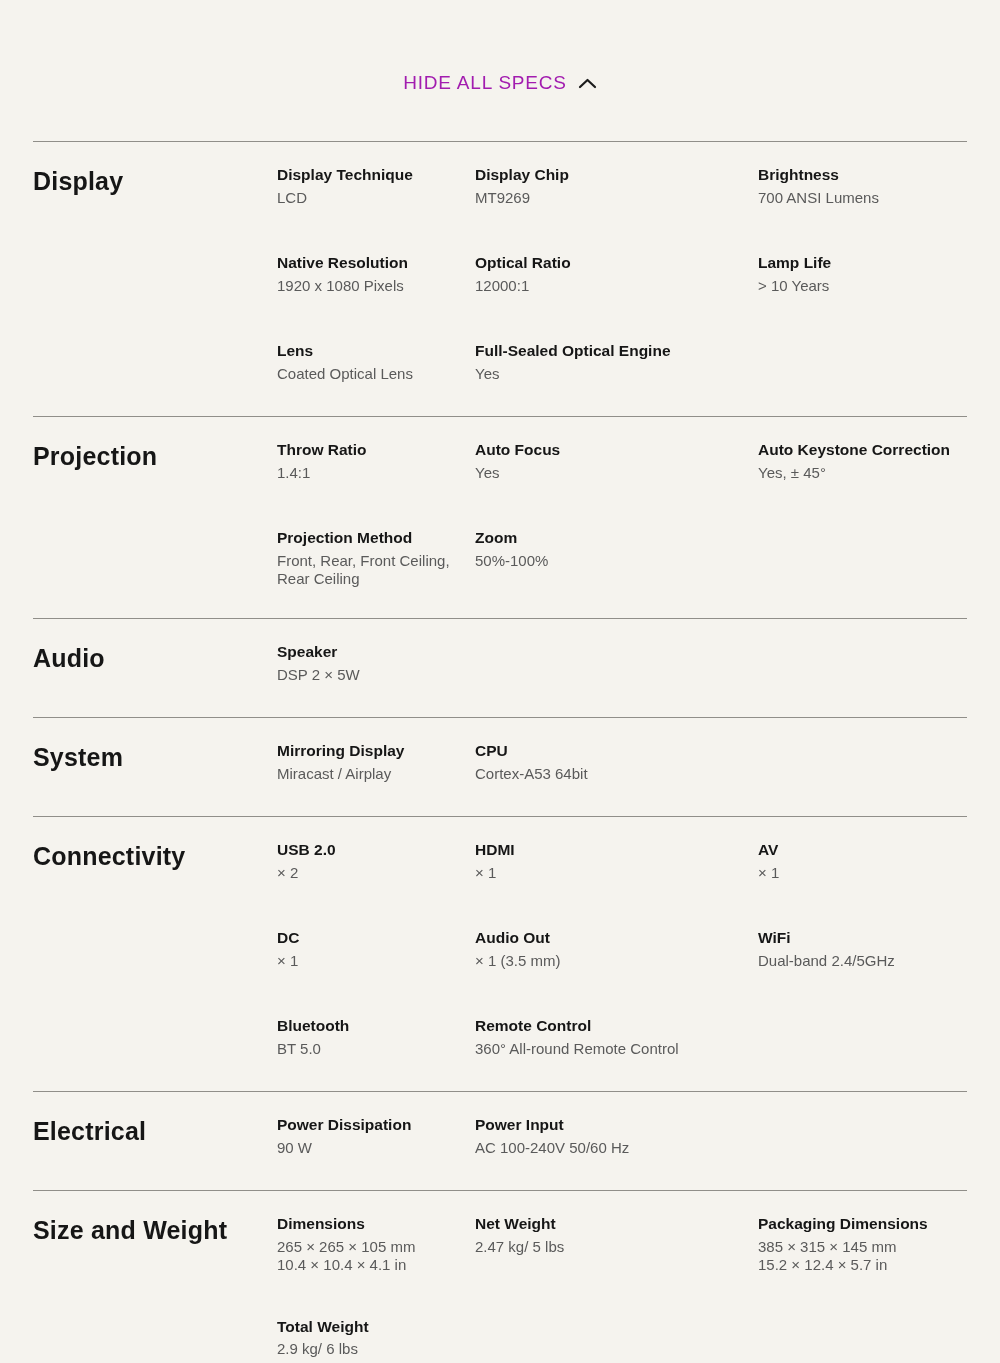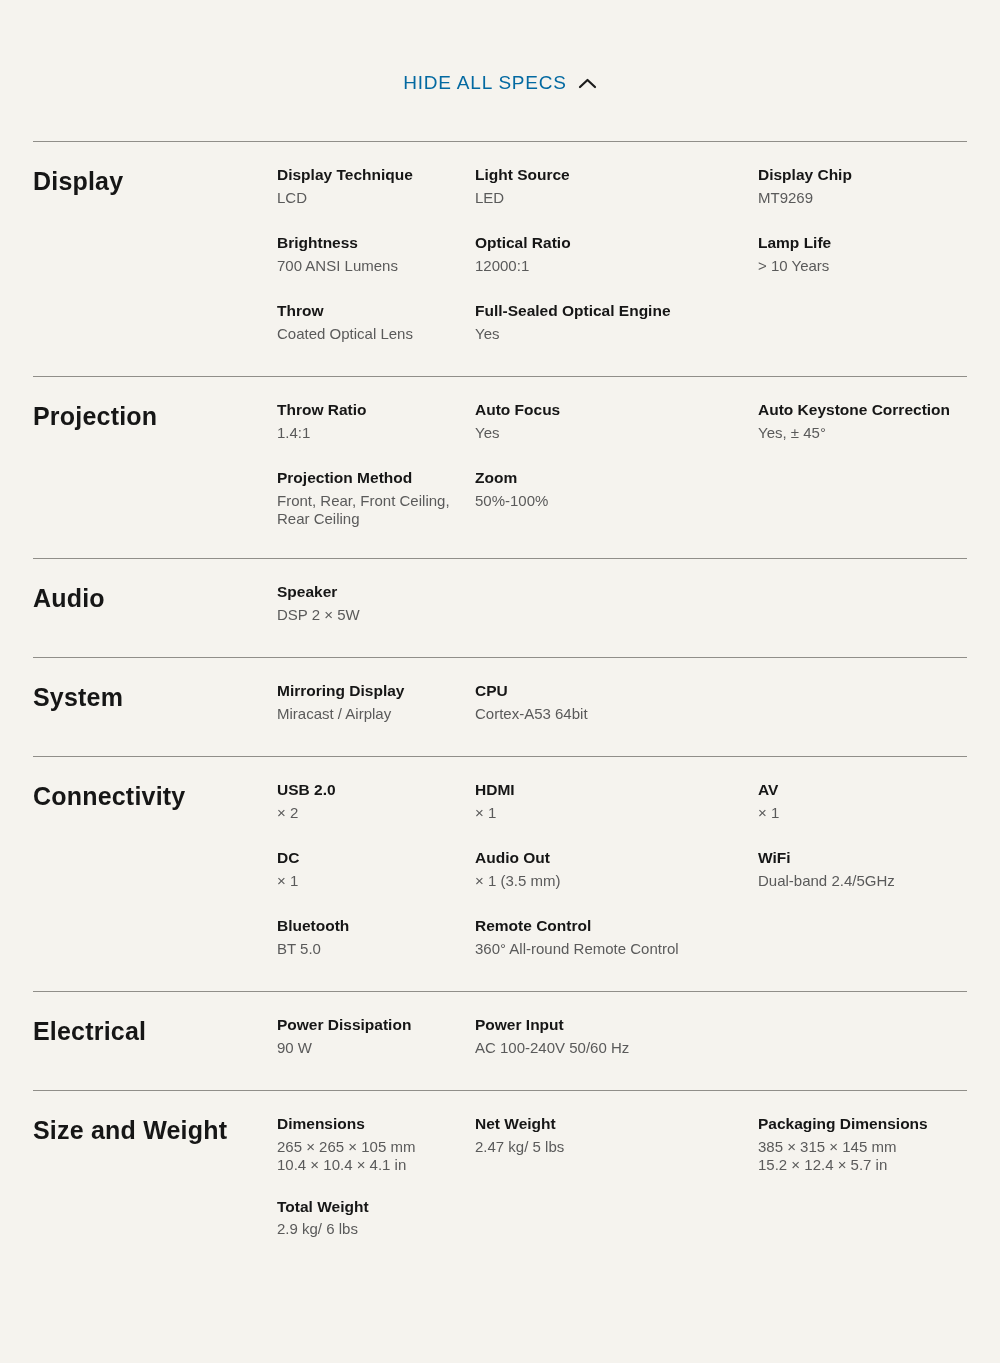--- a/index.html
+++ b/index.html
@@ -26,21 +26,21 @@
     background: none;
     border: none;
     padding: 0;
     cursor: pointer;
     display: inline-flex;
     align-items: center;
     gap: 11px;
     font-family: inherit;
     font-size: 19px;
     letter-spacing: 0.8px;
-    color: #0369a1;
+    color: #a21caf;
     font-weight: 400;
   }
   .toggle-btn svg { display: block; margin-top: 1px; }
 
   
   .spec-section {
     border-top: 1px solid #908e89;
     display: flex;
     padding: 24px 0 30px 0;
   }
@@ -50,21 +50,21 @@
     font-size: 25px;
     font-weight: bold;
     letter-spacing: 0.2px;
     line-height: 1.15;
     padding-top: 1px;
   }
   .specs-grid {
     flex: 1;
     display: grid;
     grid-template-columns: 198px 283px 1fr;
-    row-gap: 24px;
+    row-gap: 44px;
     align-content: start;
   }
   .spec-cell { min-height: 44px; }
   .spec-label {
     font-size: 15.5px;
     font-weight: bold;
     color: #161616;
     white-space: nowrap;
     line-height: 1.15;
   }
@@ -93,41 +93,41 @@
   </div>
 
   <section class="spec-section">
     <div class="section-title">Display</div>
     <div class="specs-grid">
       <div class="spec-cell">
         <div class="spec-label">Display Technique</div>
         <div class="spec-value">LCD</div>
       </div>
       <div class="spec-cell">
-        <div class="spec-label">Light Source</div>
-        <div class="spec-value">LED</div>
-      </div>
-      <div class="spec-cell">
         <div class="spec-label">Display Chip</div>
         <div class="spec-value">MT9269</div>
       </div>
       <div class="spec-cell">
         <div class="spec-label">Brightness</div>
         <div class="spec-value">700 ANSI Lumens</div>
       </div>
       <div class="spec-cell">
+        <div class="spec-label">Native Resolution</div>
+        <div class="spec-value">1920 x 1080 Pixels</div>
+      </div>
+      <div class="spec-cell">
         <div class="spec-label">Optical Ratio</div>
         <div class="spec-value">12000:1</div>
       </div>
       <div class="spec-cell">
         <div class="spec-label">Lamp Life</div>
         <div class="spec-value">&gt; 10 Years</div>
       </div>
       <div class="spec-cell">
-        <div class="spec-label">Throw</div>
+        <div class="spec-label">Lens</div>
         <div class="spec-value">Coated Optical Lens</div>
       </div>
       <div class="spec-cell">
         <div class="spec-label">Full-Sealed Optical Engine</div>
         <div class="spec-value">Yes</div>
       </div>
     </div>
   </section>
 
   <section class="spec-section">

